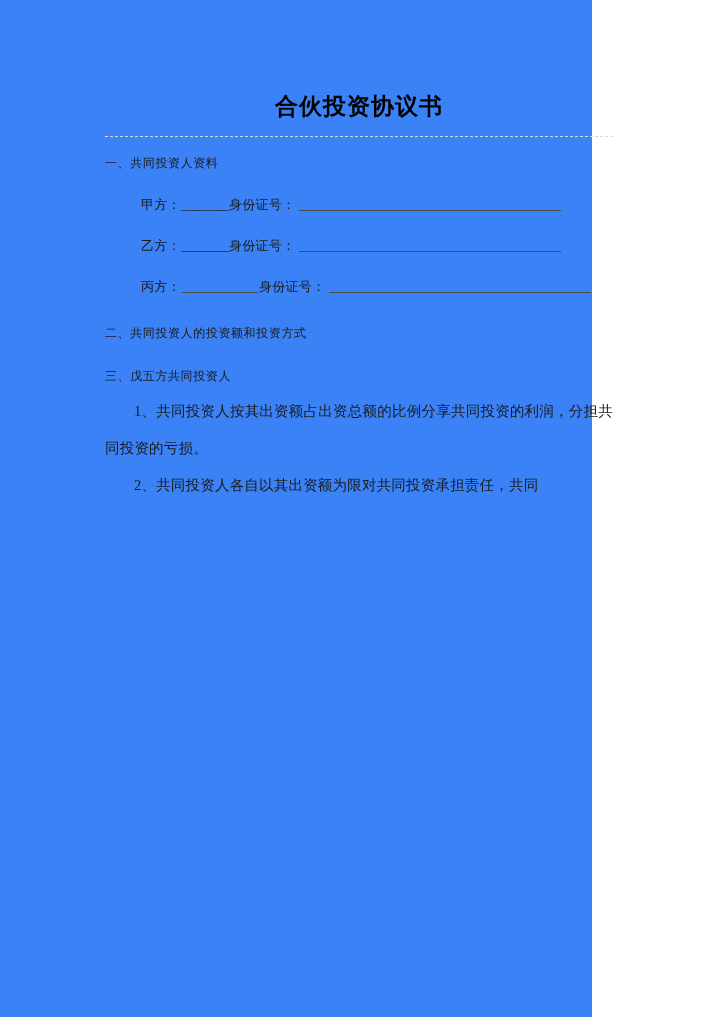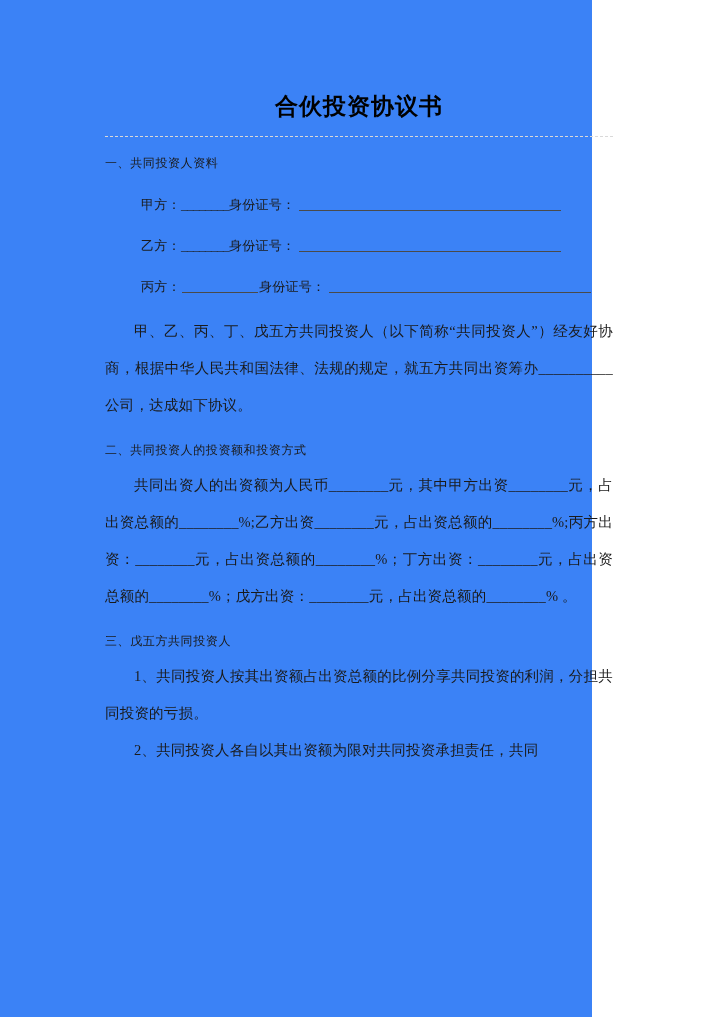--- a/index.html
+++ b/index.html
@@ -125,23 +125,21 @@
         <span class="party-label">甲方：</span><span class="blank-dashes">________</span><span>身份证号：</span><span class="blank-long"></span>
       </li>
       <li class="party-row">
         <span class="party-label">乙方：</span><span class="blank-dashes">________</span><span>身份证号：</span><span class="blank-long"></span>
       </li>
       <li class="party-row">
         <span class="party-label">丙方：</span><span class="blank-short"></span><span>身份证号：</span><span class="blank-long"></span>
       </li>
     </ul>
 
-    <p class="para para-gap">甲、乙、丙、丁、戊五方共同投资人（以下简称“共同投资人”）经友好协商，根据中华人民共和国法律、法规的规定，就五方共同出资筹办__________公司，达成如下协议。</p>
 
     <div class="section-heading">二、共同投资人的投资额和投资方式</div>
-    <p class="para">共同出资人的出资额为人民币________元，其中甲方出资________元，占出资总额的________%;乙方出资________元，占出资总额的________%;丙方出资：________元，占出资总额的________%；丁方出资：________元，占出资总额的________%；戊方出资：________元，占出资总额的________% 。</p>
 
     <div class="section-heading">三、戊五方共同投资人</div>
     <p class="para">1、共同投资人按其出资额占出资总额的比例分享共同投资的利润，分担共同投资的亏损。</p>
     <p class="para">2、共同投资人各自以其出资额为限对共同投资承担责任，共同</p>
 
   </div>
 </div>
 
 </body></html>

